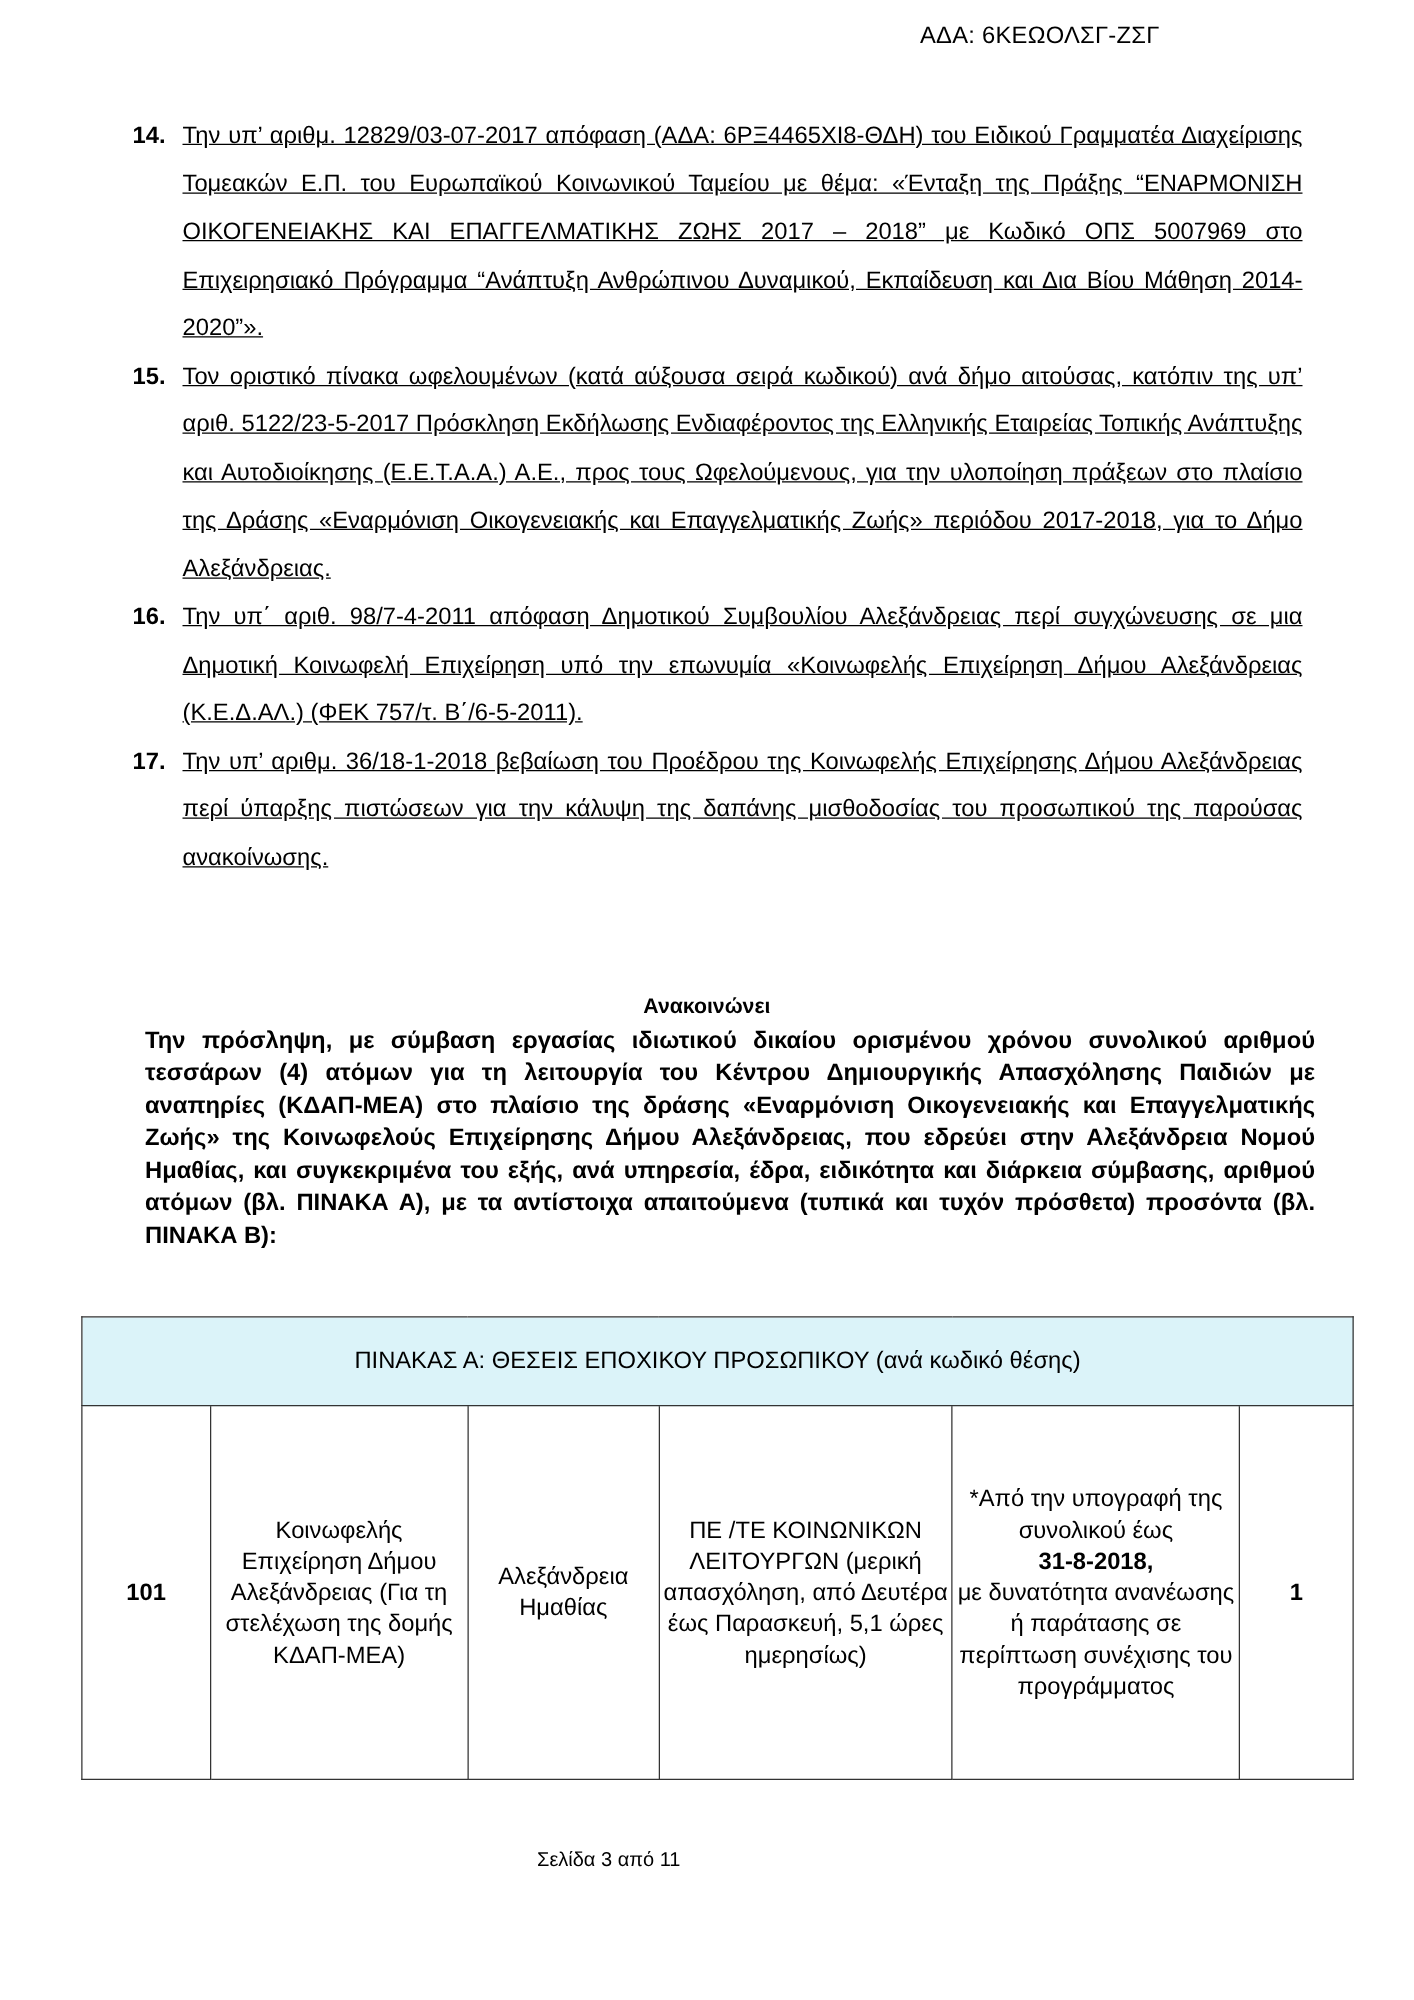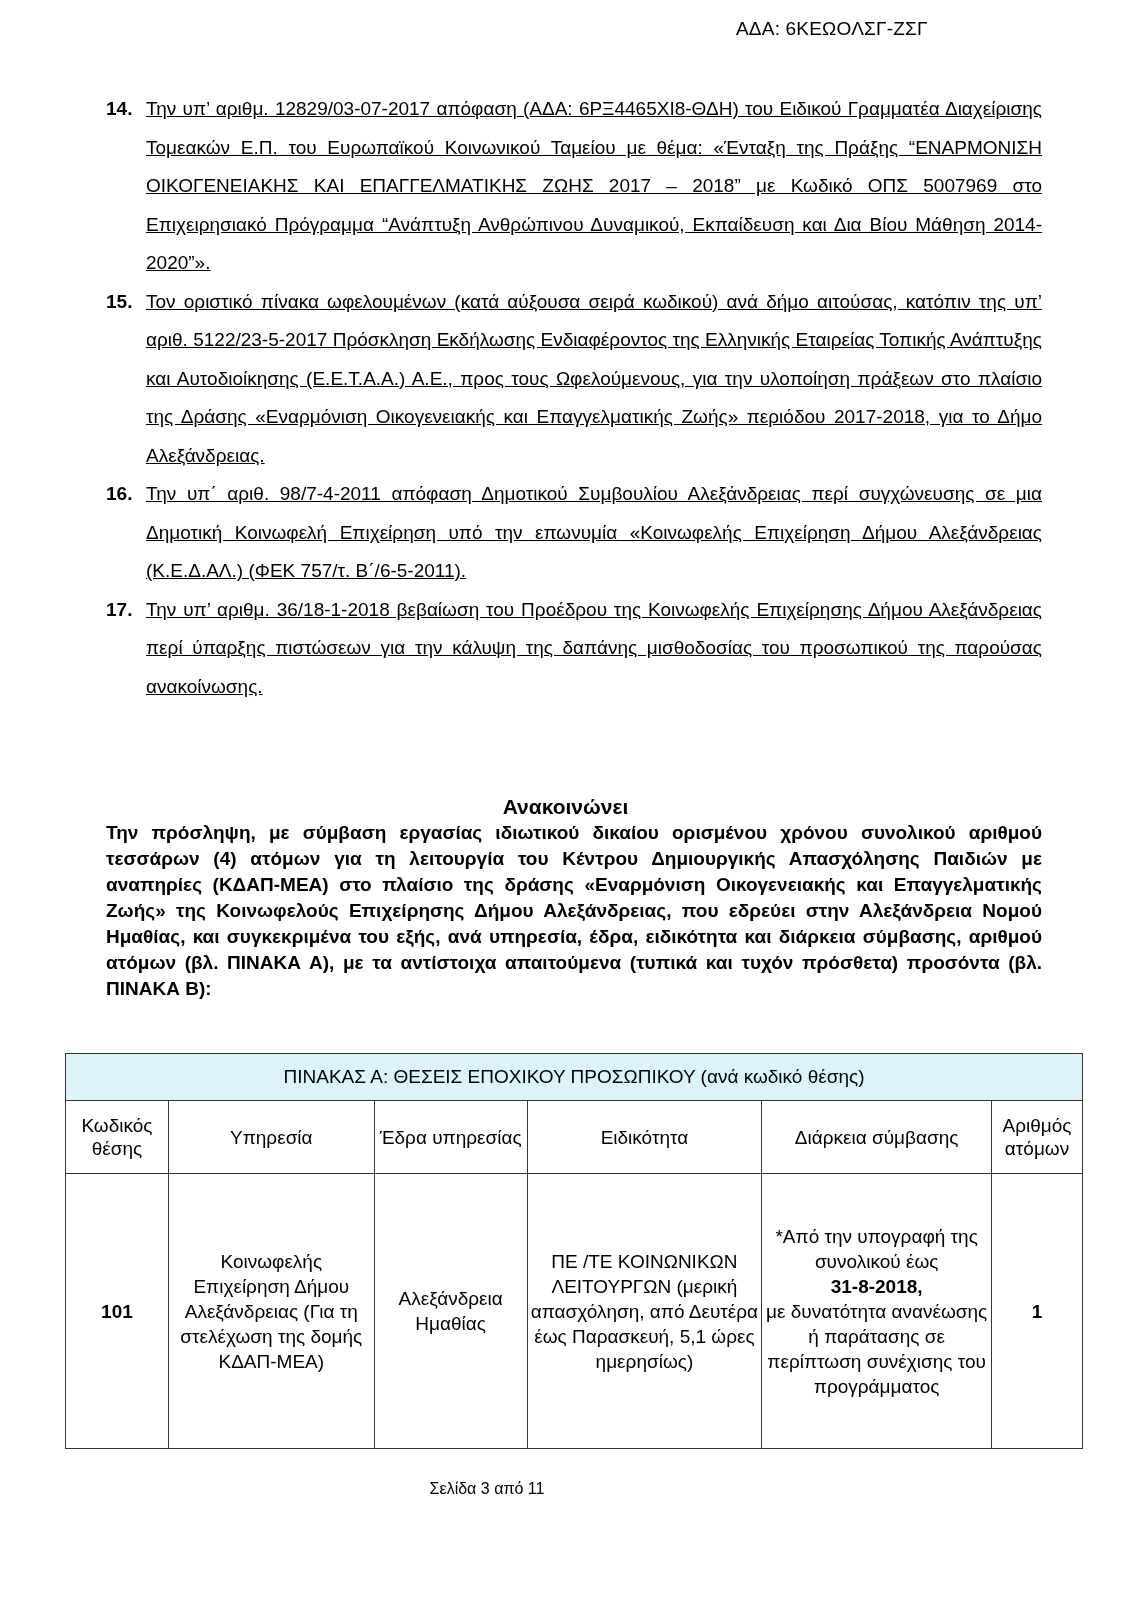--- a/index.html
+++ b/index.html
@@ -1,24 +1,24 @@
 <!DOCTYPE html>
 <html><head>
 <meta charset="utf-8">
 <style>
   html, body { margin: 0; padding: 0; background: #ffffff; }
   body { width: 1131px; height: 1600px; position: relative; overflow: hidden; color: #000; font-family: "Liberation Sans", sans-serif; }
   .ada { position: absolute; top: 18px; left: 736px; font-size: 19px; letter-spacing: 0.2px; }
   .list { position: absolute; left: 106px; top: 90px; width: 936px; font-size: 19px; line-height: 38.5px; }
   .item { position: relative; padding-left: 40px; text-align: justify; text-align-last: left; text-decoration: underline; }
   .item .num { position: absolute; left: 0; top: 0; font-weight: bold; }
-  .announce-title { position: absolute; top: 795px; left: 0; width: 1131px; text-align: center; font-weight: bold; font-size: 21px; }
-  .announce-body { position: absolute; top: 820px; left: 106px; width: 936px; font-weight: bold; font-size: 19px; line-height: 26px; text-align: justify; text-align-last: left; }
+  .announce-title { position: absolute; top: 795px; left: 0; width: 1131px; text-align: center; font-weight: bold; font-size: 17px; }
+  .announce-body { position: absolute; top: 820px; left: 116px; width: 936px; font-weight: bold; font-size: 19px; line-height: 26px; text-align: justify; text-align-last: left; }
   table.tbl { position: absolute; top: 1053px; left: 65px; width: 1018px; border-collapse: collapse; font-size: 19px; }
-  table.tbl td, table.tbl th { border: 1.5px solid #333; text-align: center; vertical-align: middle; padding: 6px 3px; font-weight: normal; }
+  table.tbl td, table.tbl th { border: 1.5px solid #333; text-align: center; vertical-align: middle; padding: 18px 3px; font-weight: normal; }
   .tbl .caption-row td { background: #dbf3f9; height: 34px; font-size: 19px; }
   .tbl .head-row th { height: 60px; line-height: 23px; }
   .tbl .body-row td { height: 262px; line-height: 25px; }
   .tbl .code { font-weight: bold; }
   .tbl .bold { font-weight: bold; }
   .footer { position: absolute; top: 1480px; left: 0; width: 974px; text-align: center; font-size: 16px; }
 </style>
 </head>
 <body>
 
@@ -52,28 +52,20 @@
     <col style="width:206px">
     <col style="width:153px">
     <col style="width:235px">
     <col style="width:230px">
     <col style="width:91px">
   </colgroup>
   <tbody>
       <tr class="caption-row">
     <td colspan="6">ΠΙΝΑΚΑΣ Α: ΘΕΣΕΙΣ ΕΠΟΧΙΚΟΥ ΠΡΟΣΩΠΙΚΟΥ (ανά κωδικό θέσης)</td>
   </tr>
-  <tr class="head-row">
-    <th>Κωδικός θέσης</th>
-    <th>Υπηρεσία</th>
-    <th>Έδρα υπηρεσίας</th>
-    <th>Ειδικότητα</th>
-    <th>Διάρκεια σύμβασης</th>
-    <th>Αριθμός ατόμων</th>
-  </tr>
   <tr class="body-row">
     <td class="code">101</td>
     <td>Κοινωφελής Επιχείρηση Δήμου Αλεξάνδρειας (Για τη στελέχωση της δομής ΚΔΑΠ-ΜΕΑ)</td>
     <td>Αλεξάνδρεια Ημαθίας</td>
     <td>ΠΕ /ΤΕ ΚΟΙΝΩΝΙΚΩΝ ΛΕΙΤΟΥΡΓΩΝ (μερική απασχόληση, από Δευτέρα έως Παρασκευή, 5,1 ώρες ημερησίως)</td>
     <td>
       <span>*Από την υπογραφή της συνολικού έως</span><br>
       <span class="bold">31-8-2018,</span><br>
       <span>με δυνατότητα ανανέωσης ή παράτασης σε περίπτωση συνέχισης του προγράμματος</span>
     </td>

